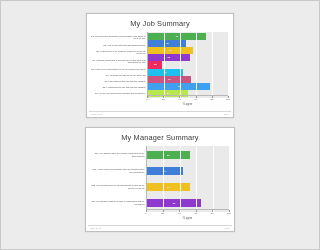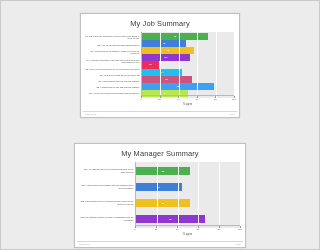--- a/index.html
+++ b/index.html
@@ -17,22 +17,22 @@
     padding:5px 6px;
   }
   .page{
     position:relative;
     background:#ffffff;
     border:1px solid #c0c0c0;
     box-sizing:border-box;
     box-shadow:0 0 1px rgba(0,0,0,.18);
     margin:0 auto;
   }
-  .page-1{width:160px;height:105px;margin-top:7px;}
-  .page-2{width:172px;height:105px;margin-top:25px;}
+  .page-1{width:148px;height:105px;margin-top:7px;}
+  .page-2{width:150px;height:105px;margin-top:9px;}
 
   .chart{
     position:absolute;
     left:2px;right:2px;top:1px;bottom:7px;
   }
   .chart-title{
     text-align:center;
     font-size:7.4px;
     color:#3a3a3a;
     letter-spacing:.15px;

